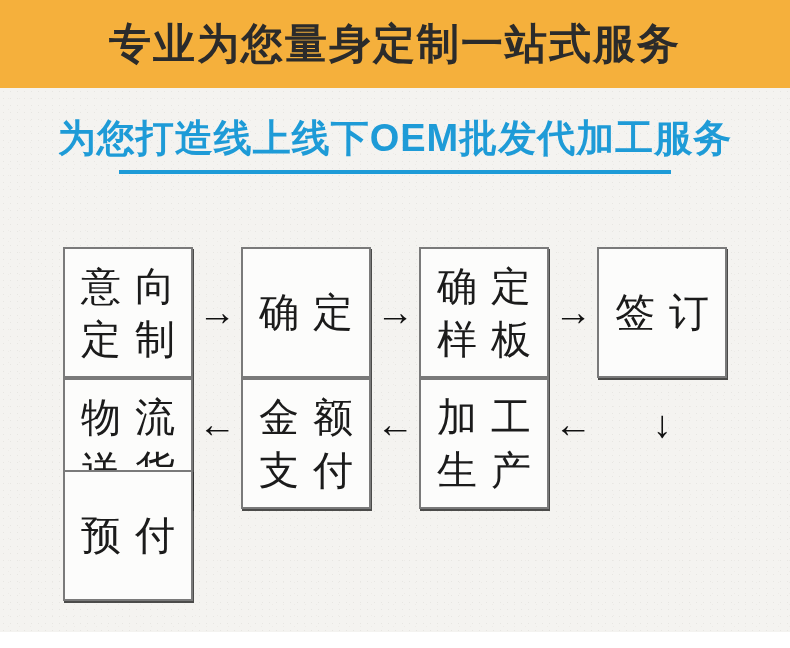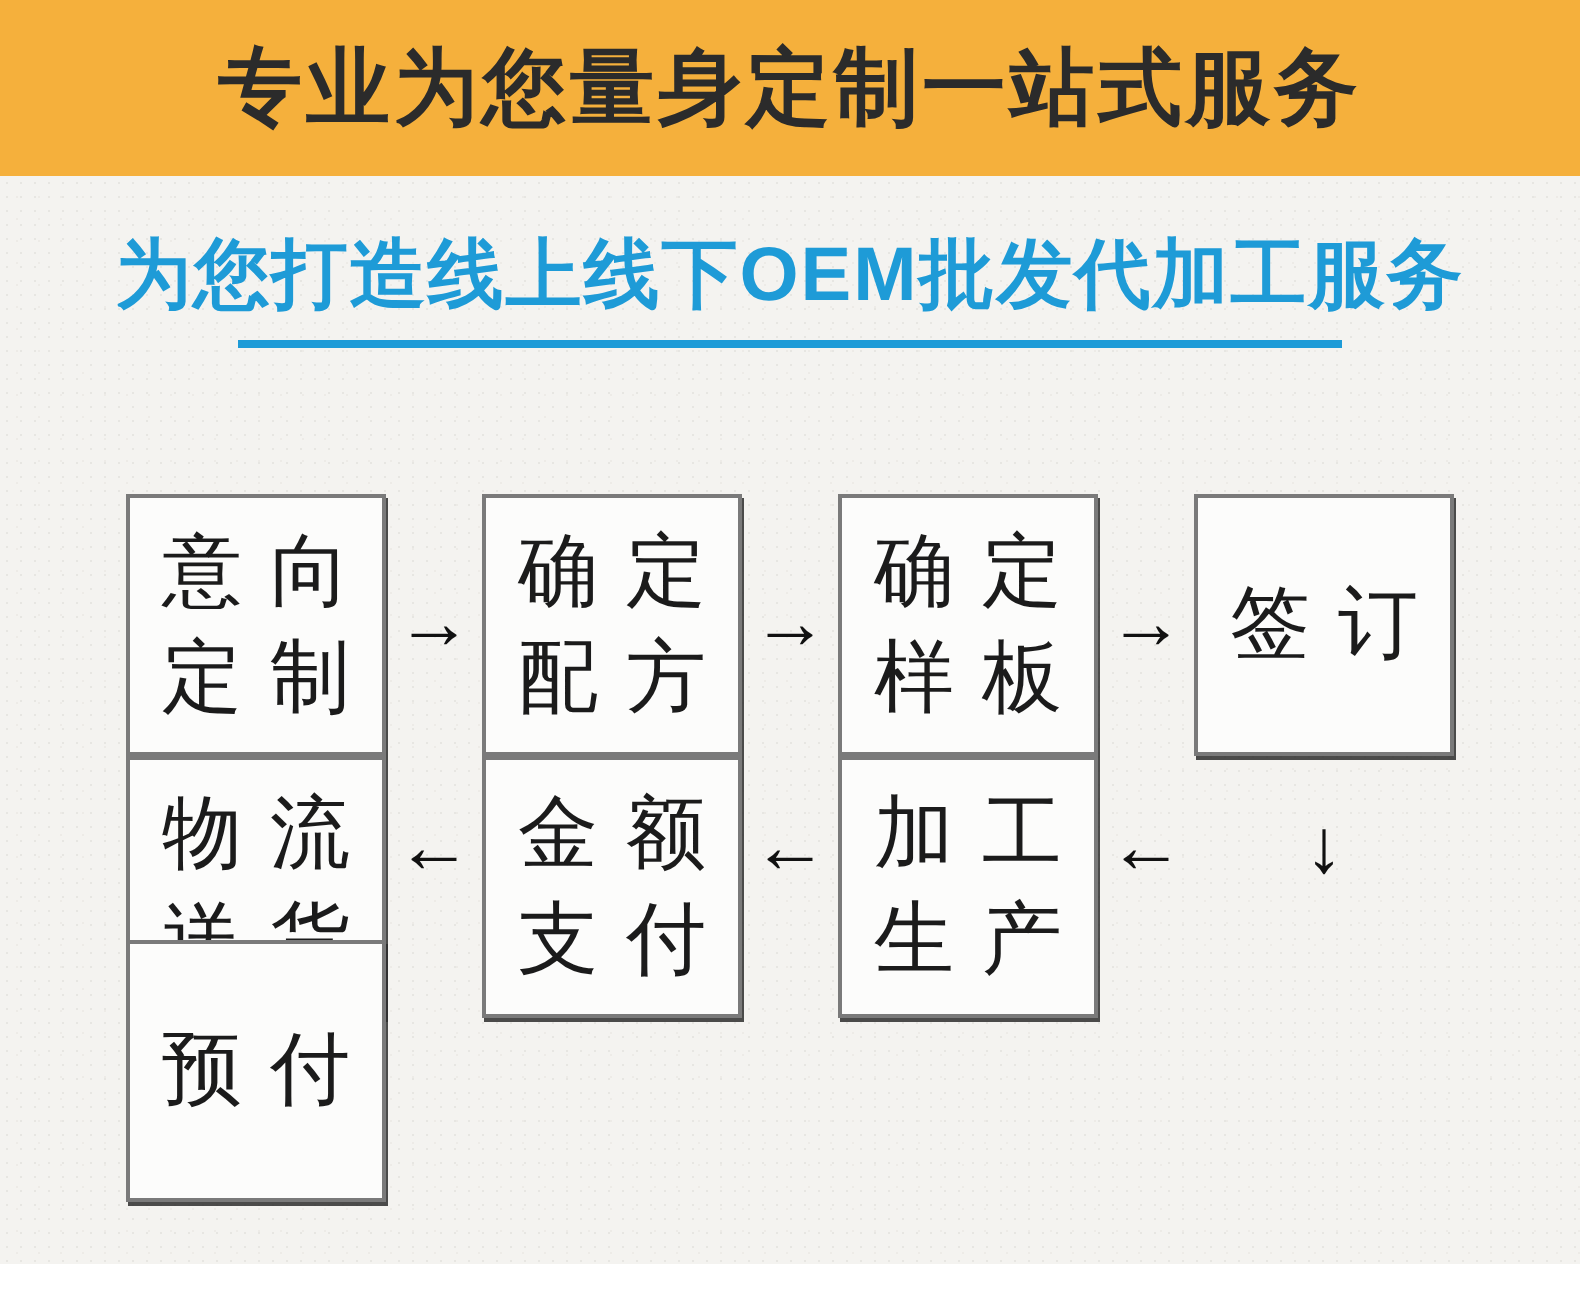--- a/index.html
+++ b/index.html
@@ -132,21 +132,20 @@
 
     <div class="flow">
 
       <div class="box">
         <div class="box-line">意向</div>
         <div class="box-line">定制</div>
       </div>
       <div class="arrow">→</div>
       <div class="box">
         <div class="box-line">确定</div>
-        <div class="box-line">配方</div>
       </div>
       <div class="arrow">→</div>
       <div class="box">
         <div class="box-line">确定</div>
         <div class="box-line">样板</div>
       </div>
       <div class="arrow">→</div>
       <div class="box">
         <div class="box-line">签订</div>
       </div>

